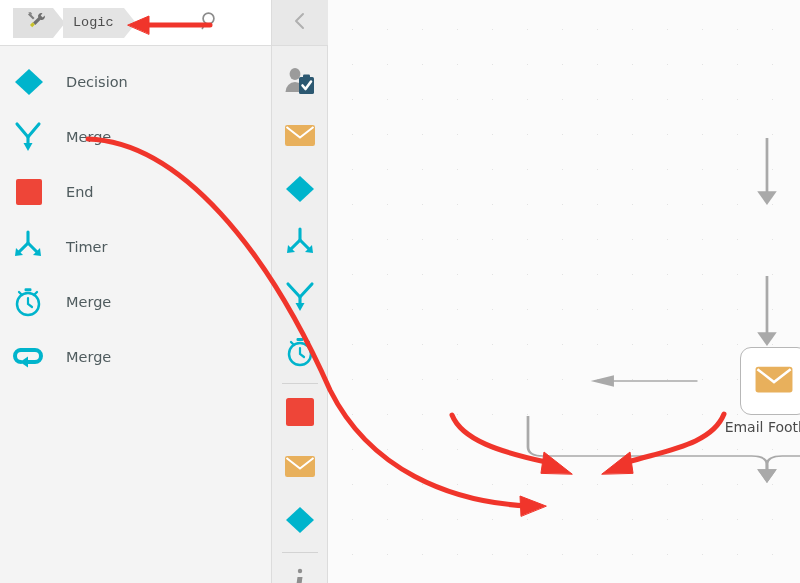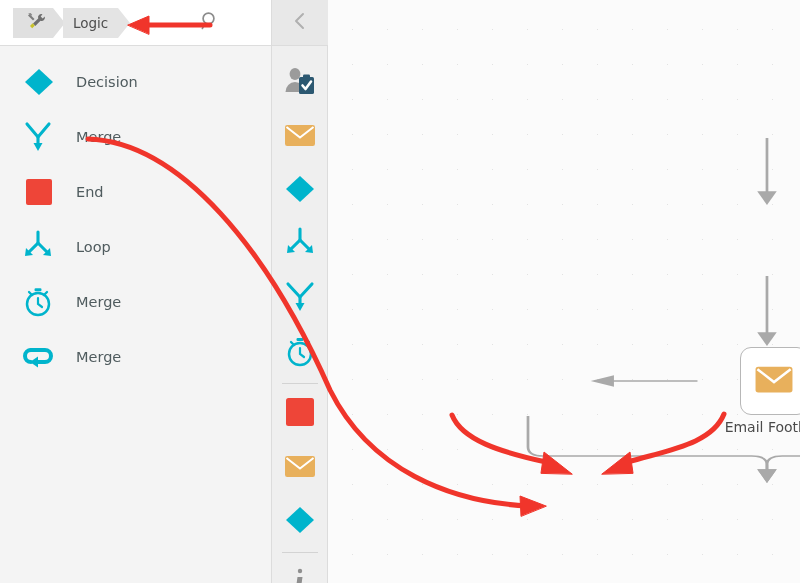--- a/index.html
+++ b/index.html
@@ -38,20 +38,21 @@
     height: 30px;
     margin-left: 13px;
   }
   .crumb {
     position: relative;
     height: 30px;
     display: flex; align-items: center;
     background: #e4e4e4;
     padding: 0 6px 0 10px;
     margin-right: 10px;
+    font-family: Liberation Mono, monospace;
   }
   .crumb.first { padding-left: 12px; background: #e0e0e0; }
   .crumb::after {
     content: "";
     position: absolute;
     left: 100%; top: 0;
     width: 0; height: 0;
     border-top: 15px solid transparent;
     border-bottom: 15px solid transparent;
     border-left: 12px solid #e4e4e4;
@@ -72,21 +73,21 @@
 
   
   .palette {
     flex: 1;
     padding-top: 8px;
     overflow: hidden;
   }
   .palette-item {
     display: flex; align-items: center;
     height: 55px;
-    padding-left: 22px;
+    padding-left: 12px;
     cursor: pointer;
   }
   .palette-icon {
     width: 42px; height: 36px;
     display: flex; align-items: center; justify-content: flex-start;
     flex: 0 0 42px;
   }
   .palette-label {
     font-size: 14.5px;
     color: #4f5b5e;
@@ -225,21 +226,21 @@
 
       <div class="palette-item">
         <span class="palette-icon">
           <svg width="36" height="34" viewBox="0 0 36 34">
             <path d="M16 2 L16 13 L7 22" fill="none" stroke="#00b4cc" stroke-width="3.1" stroke-linecap="round"></path>
             <path d="M16 13 L25 22" fill="none" stroke="#00b4cc" stroke-width="3.1" stroke-linecap="round"></path>
             <polygon points="3,26 4,18 11,25" fill="#00b4cc"></polygon>
             <polygon points="29,26 21,25 28,18" fill="#00b4cc"></polygon>
           </svg>
         </span>
-        <span class="palette-label">Loop</span>
+        <span class="palette-label">Timer</span>
       </div>
 
       <div class="palette-item">
         <span class="palette-icon">
           <svg width="36" height="34" viewBox="0 0 36 34">
             <circle cx="16" cy="19" r="11" fill="none" stroke="#00b4cc" stroke-width="2.5"></circle>
             <path d="M16 13 L16 19 L20 22" fill="none" stroke="#00b4cc" stroke-width="2.2" stroke-linecap="round"></path>
             <rect x="12.5" y="3.2" width="7" height="3" rx="1.2" fill="#00b4cc"></rect>
             <path d="M7 7 L10 10" stroke="#00b4cc" stroke-width="2.3" stroke-linecap="round"></path>
             <path d="M25 7 L22 10" stroke="#00b4cc" stroke-width="2.3" stroke-linecap="round"></path>

